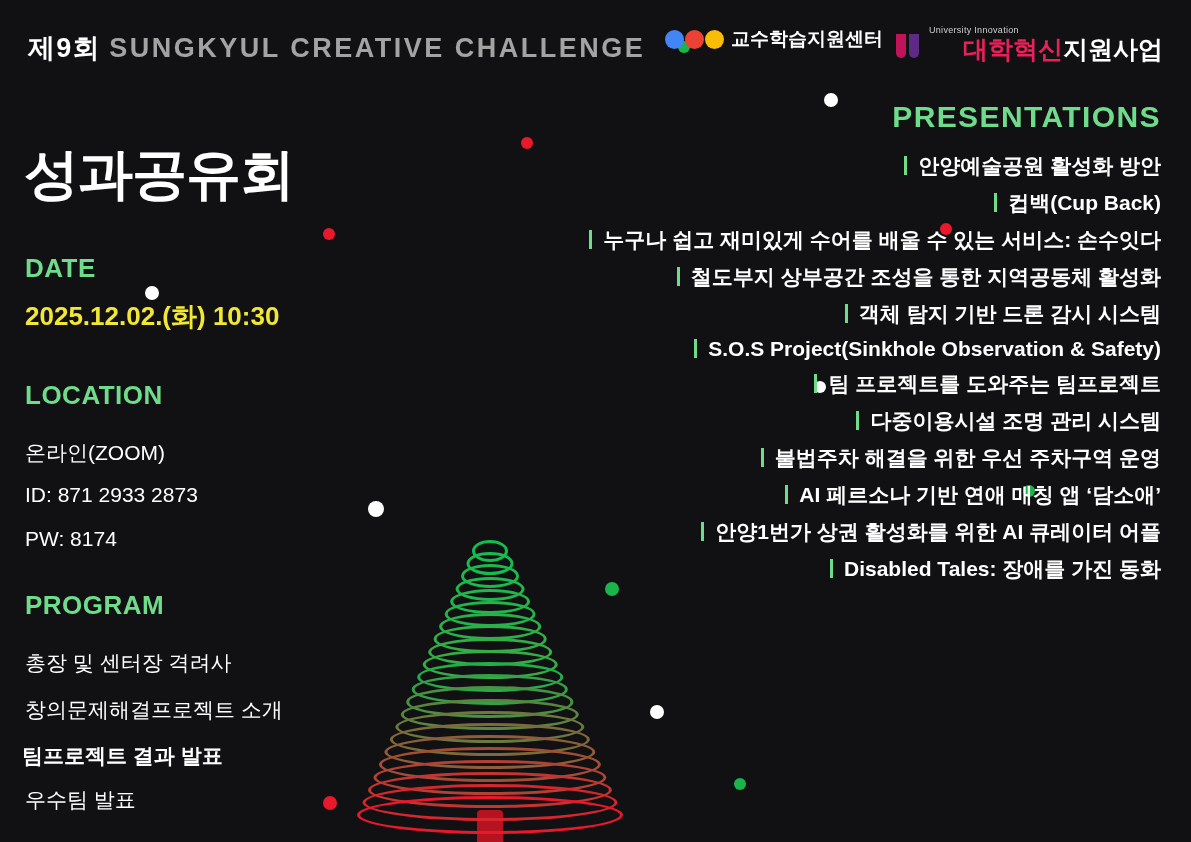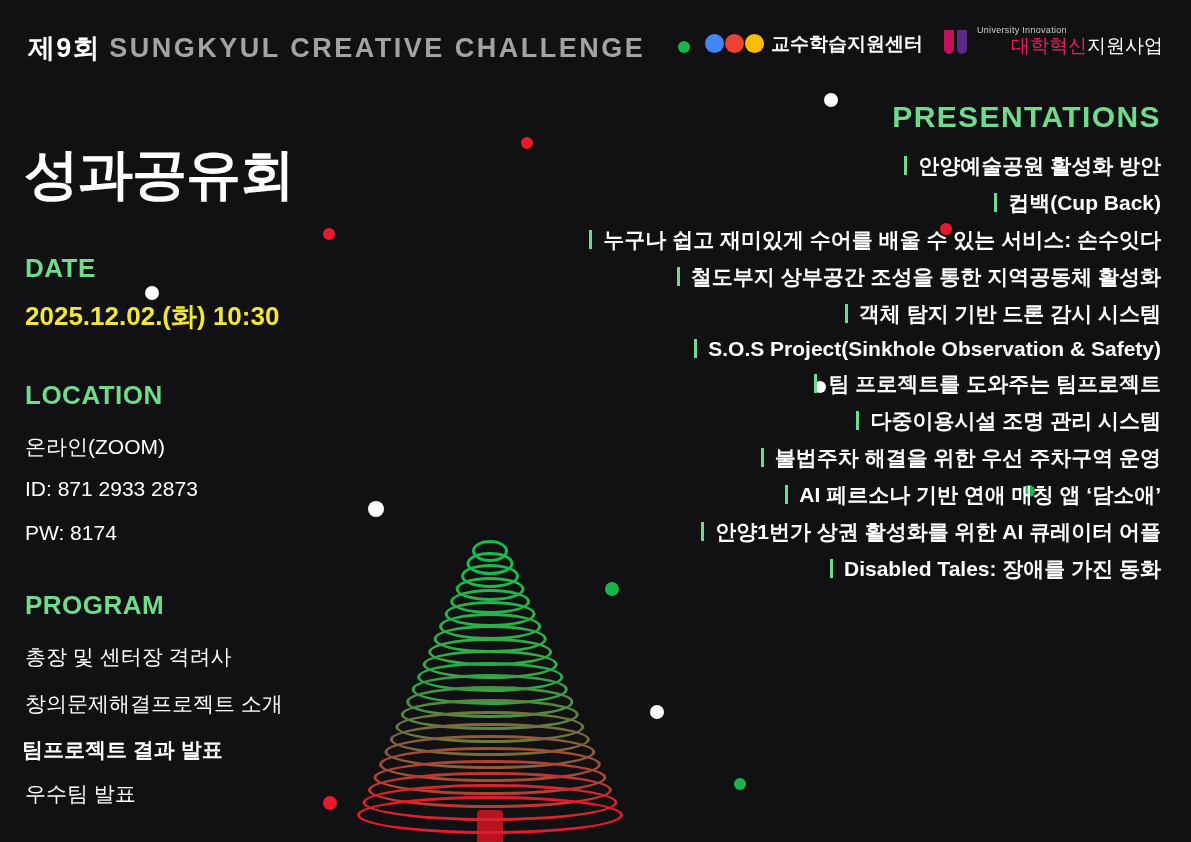--- a/index.html
+++ b/index.html
@@ -86,22 +86,22 @@
     letter-spacing: -1px;
     white-space: nowrap;
   }
 
   
   #logos {
     position: absolute;
     right: 28px;
     top: 26px;
     display: flex;
-    align-items: flex-end;
-    gap: 20px;
+    align-items: flex-start;
+    gap: 12px;
   }
   .logo-block {
     display: flex;
     align-items: center;
     gap: 7px;
   }
   .g-mark {
     display: flex;
     align-items: center;
     gap: 1px;
@@ -132,42 +132,43 @@
   }
   .u-mark .u-left { left: 1px; background: #c0135a; }
   .u-mark .u-right { left: 14px; background: #5d2a86; }
   .u-sub {
     font-size: 9px;
     color: #cfcfcf;
     letter-spacing: .3px;
     white-space: nowrap;
   }
   .u-main {
-    font-size: 19px;
-    font-weight: normal;
+    font-size: 25px;
+    font-weight: bold;
     white-space: nowrap;
     padding-left: 34px;
   }
   .u-main .a { color: #e8215a; }
   .u-main .b { color: #ffffff; }
 
   
   .sec-head {
     position: absolute;
     left: 25px;
     font-size: 26px;
     font-weight: bold;
     color: #6fdc8c;
     letter-spacing: .5px;
   }
   .sec-body {
     position: absolute;
     left: 25px;
     font-size: 21px;
     color: #ffffff;
+    margin-top: 6px;
   }
   .date-value {
     position: absolute;
     left: 25px;
     top: 299px;
     font-size: 26px;
     font-weight: bold;
     color: #f2e733;
     white-space: nowrap;
   }

